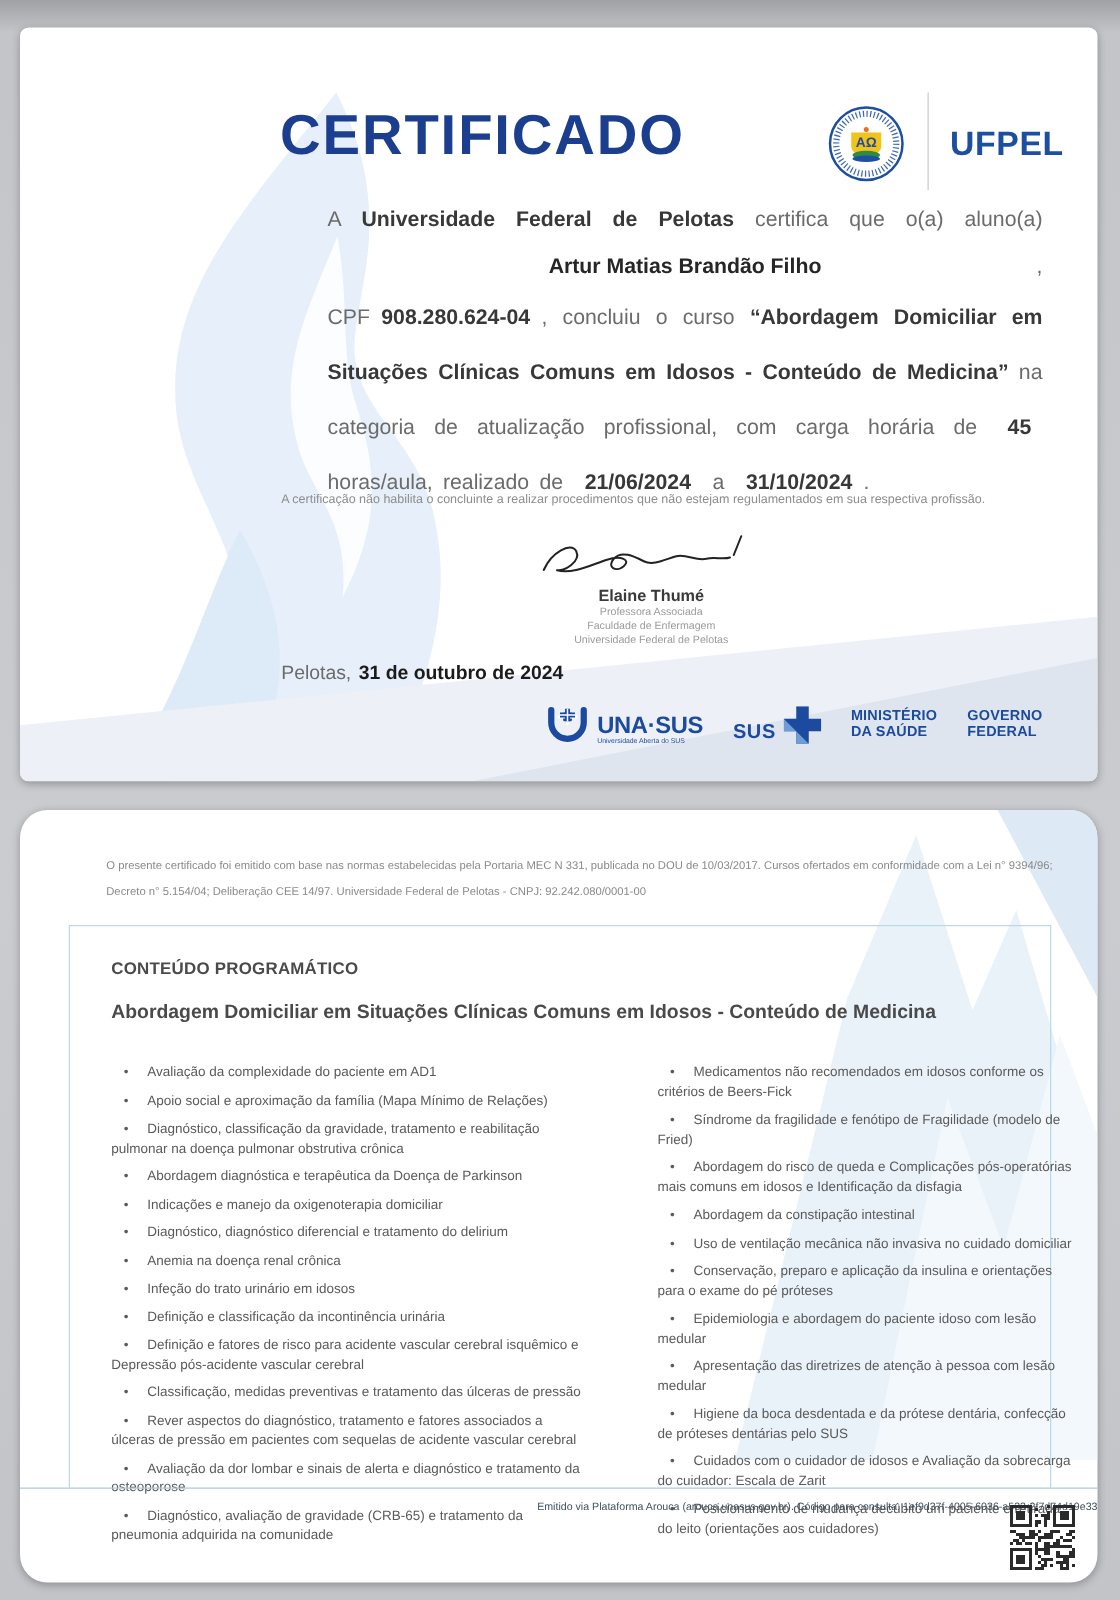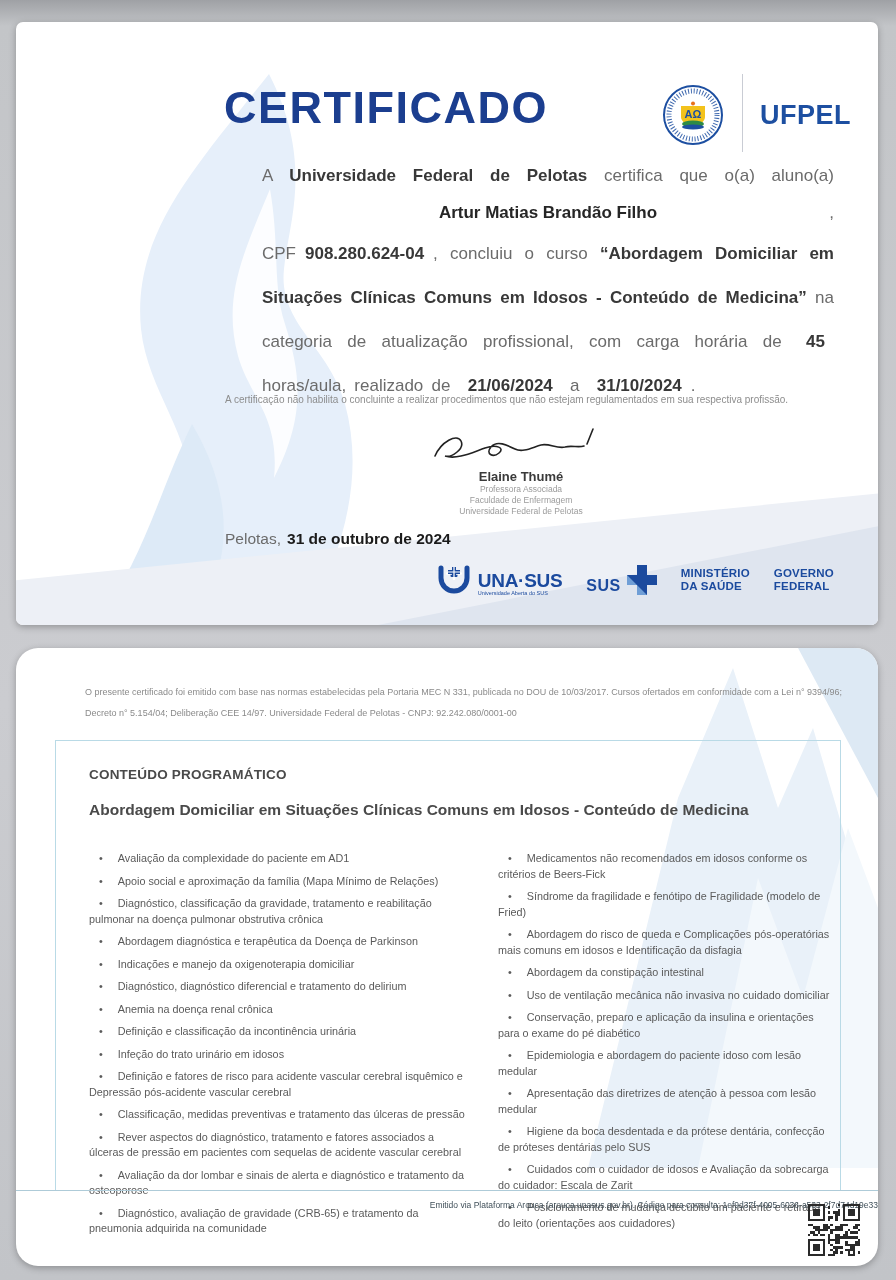--- a/index.html
+++ b/index.html
@@ -47,21 +47,21 @@
   .gov-label{font-size:11.5px;font-weight:bold;color:#1b4a9e;line-height:13px;letter-spacing:.2px;}
   
   .legal{position:absolute;left:69px;top:34px;width:778px;font-size:9px;color:#8a8a8a;line-height:21px;}
   .content-box{position:absolute;left:39px;top:92px;width:786px;height:450px;
                border:1px solid #b9dae6;border-bottom:none;box-sizing:border-box;}
   .sec-title{position:absolute;left:33px;top:26px;font-size:13.5px;font-weight:bold;
              color:#4a4a4a;letter-spacing:.2px;}
   .course2{position:absolute;left:33px;top:60px;font-size:15.5px;font-weight:bold;color:#4a4a4a;}
   .cols{position:absolute;left:33px;top:110px;display:flex;gap:28px;}
   .col-l{width:381px;}
-  .col-r{width:336px;}
+  .col-r{width:336px;margin-left:28px;}
   .ci{font-size:10.8px;color:#5a5a5a;line-height:15.5px;margin-bottom:7px;text-indent:10px;}
   .ci::before{content:"\2022";margin-right:15px;}
   .hr2{position:absolute;left:0;top:542px;width:100%;height:1px;background:#aecbd8;}
   .verify{position:absolute;left:0;top:552px;width:100%;text-align:right;
           font-size:8.5px;color:#40505a;}
   .qr{position:absolute;left:792px;top:556px;width:52px;height:52px;}
 </style>
 </head>
 <body>
 
@@ -180,35 +180,35 @@
     <div class="course2">Abordagem Domiciliar em Situações Clínicas Comuns em Idosos - Conteúdo de Medicina</div>
     <div class="cols">
       <div class="col-l">
         <div class="ci">Avaliação da complexidade do paciente em AD1</div>
         <div class="ci">Apoio social e aproximação da família (Mapa Mínimo de Relações)</div>
         <div class="ci">Diagnóstico, classificação da gravidade, tratamento e reabilitação pulmonar na doença pulmonar obstrutiva crônica</div>
         <div class="ci">Abordagem diagnóstica e terapêutica da Doença de Parkinson</div>
         <div class="ci">Indicações e manejo da oxigenoterapia domiciliar</div>
         <div class="ci">Diagnóstico, diagnóstico diferencial e tratamento do delirium</div>
         <div class="ci">Anemia na doença renal crônica</div>
+        <div class="ci">Infeção do trato urinário em idosos</div>
         <div class="ci">Definição e classificação da incontinência urinária</div>
-        <div class="ci">Infeção do trato urinário em idosos</div>
         <div class="ci">Definição e fatores de risco para acidente vascular cerebral isquêmico e Depressão pós-acidente vascular cerebral</div>
         <div class="ci">Classificação, medidas preventivas e tratamento das úlceras de pressão</div>
         <div class="ci">Rever aspectos do diagnóstico, tratamento e fatores associados a úlceras de pressão em pacientes com sequelas de acidente vascular cerebral</div>
         <div class="ci">Avaliação da dor lombar e sinais de alerta e diagnóstico e tratamento da osteoporose</div>
         <div class="ci">Diagnóstico, avaliação de gravidade (CRB-65) e tratamento da pneumonia adquirida na comunidade</div>
       </div>
       <div class="col-r">
         <div class="ci">Medicamentos não recomendados em idosos conforme os critérios de Beers-Fick</div>
         <div class="ci">Síndrome da fragilidade e fenótipo de Fragilidade (modelo de Fried)</div>
         <div class="ci">Abordagem do risco de queda e Complicações pós-operatórias mais comuns em idosos e Identificação da disfagia</div>
         <div class="ci">Abordagem da constipação intestinal</div>
         <div class="ci">Uso de ventilação mecânica não invasiva no cuidado domiciliar</div>
-        <div class="ci">Conservação, preparo e aplicação da insulina e orientações para o exame do pé diabético</div>
+        <div class="ci">Conservação, preparo e aplicação da insulina e orientações para o exame do pé próteses</div>
         <div class="ci">Epidemiologia e abordagem do paciente idoso com lesão medular</div>
         <div class="ci">Apresentação das diretrizes de atenção à pessoa com lesão medular</div>
         <div class="ci">Higiene da boca desdentada e da prótese dentária, confecção de próteses dentárias pelo SUS</div>
         <div class="ci">Cuidados com o cuidador de idosos e Avaliação da sobrecarga do cuidador: Escala de Zarit</div>
         <div class="ci">Posicionamento de mudança decúbito um paciente e retirada do leito (orientações aos cuidadores)</div>
       </div>
     </div>
   </div>
 
   <div class="hr2"></div>

